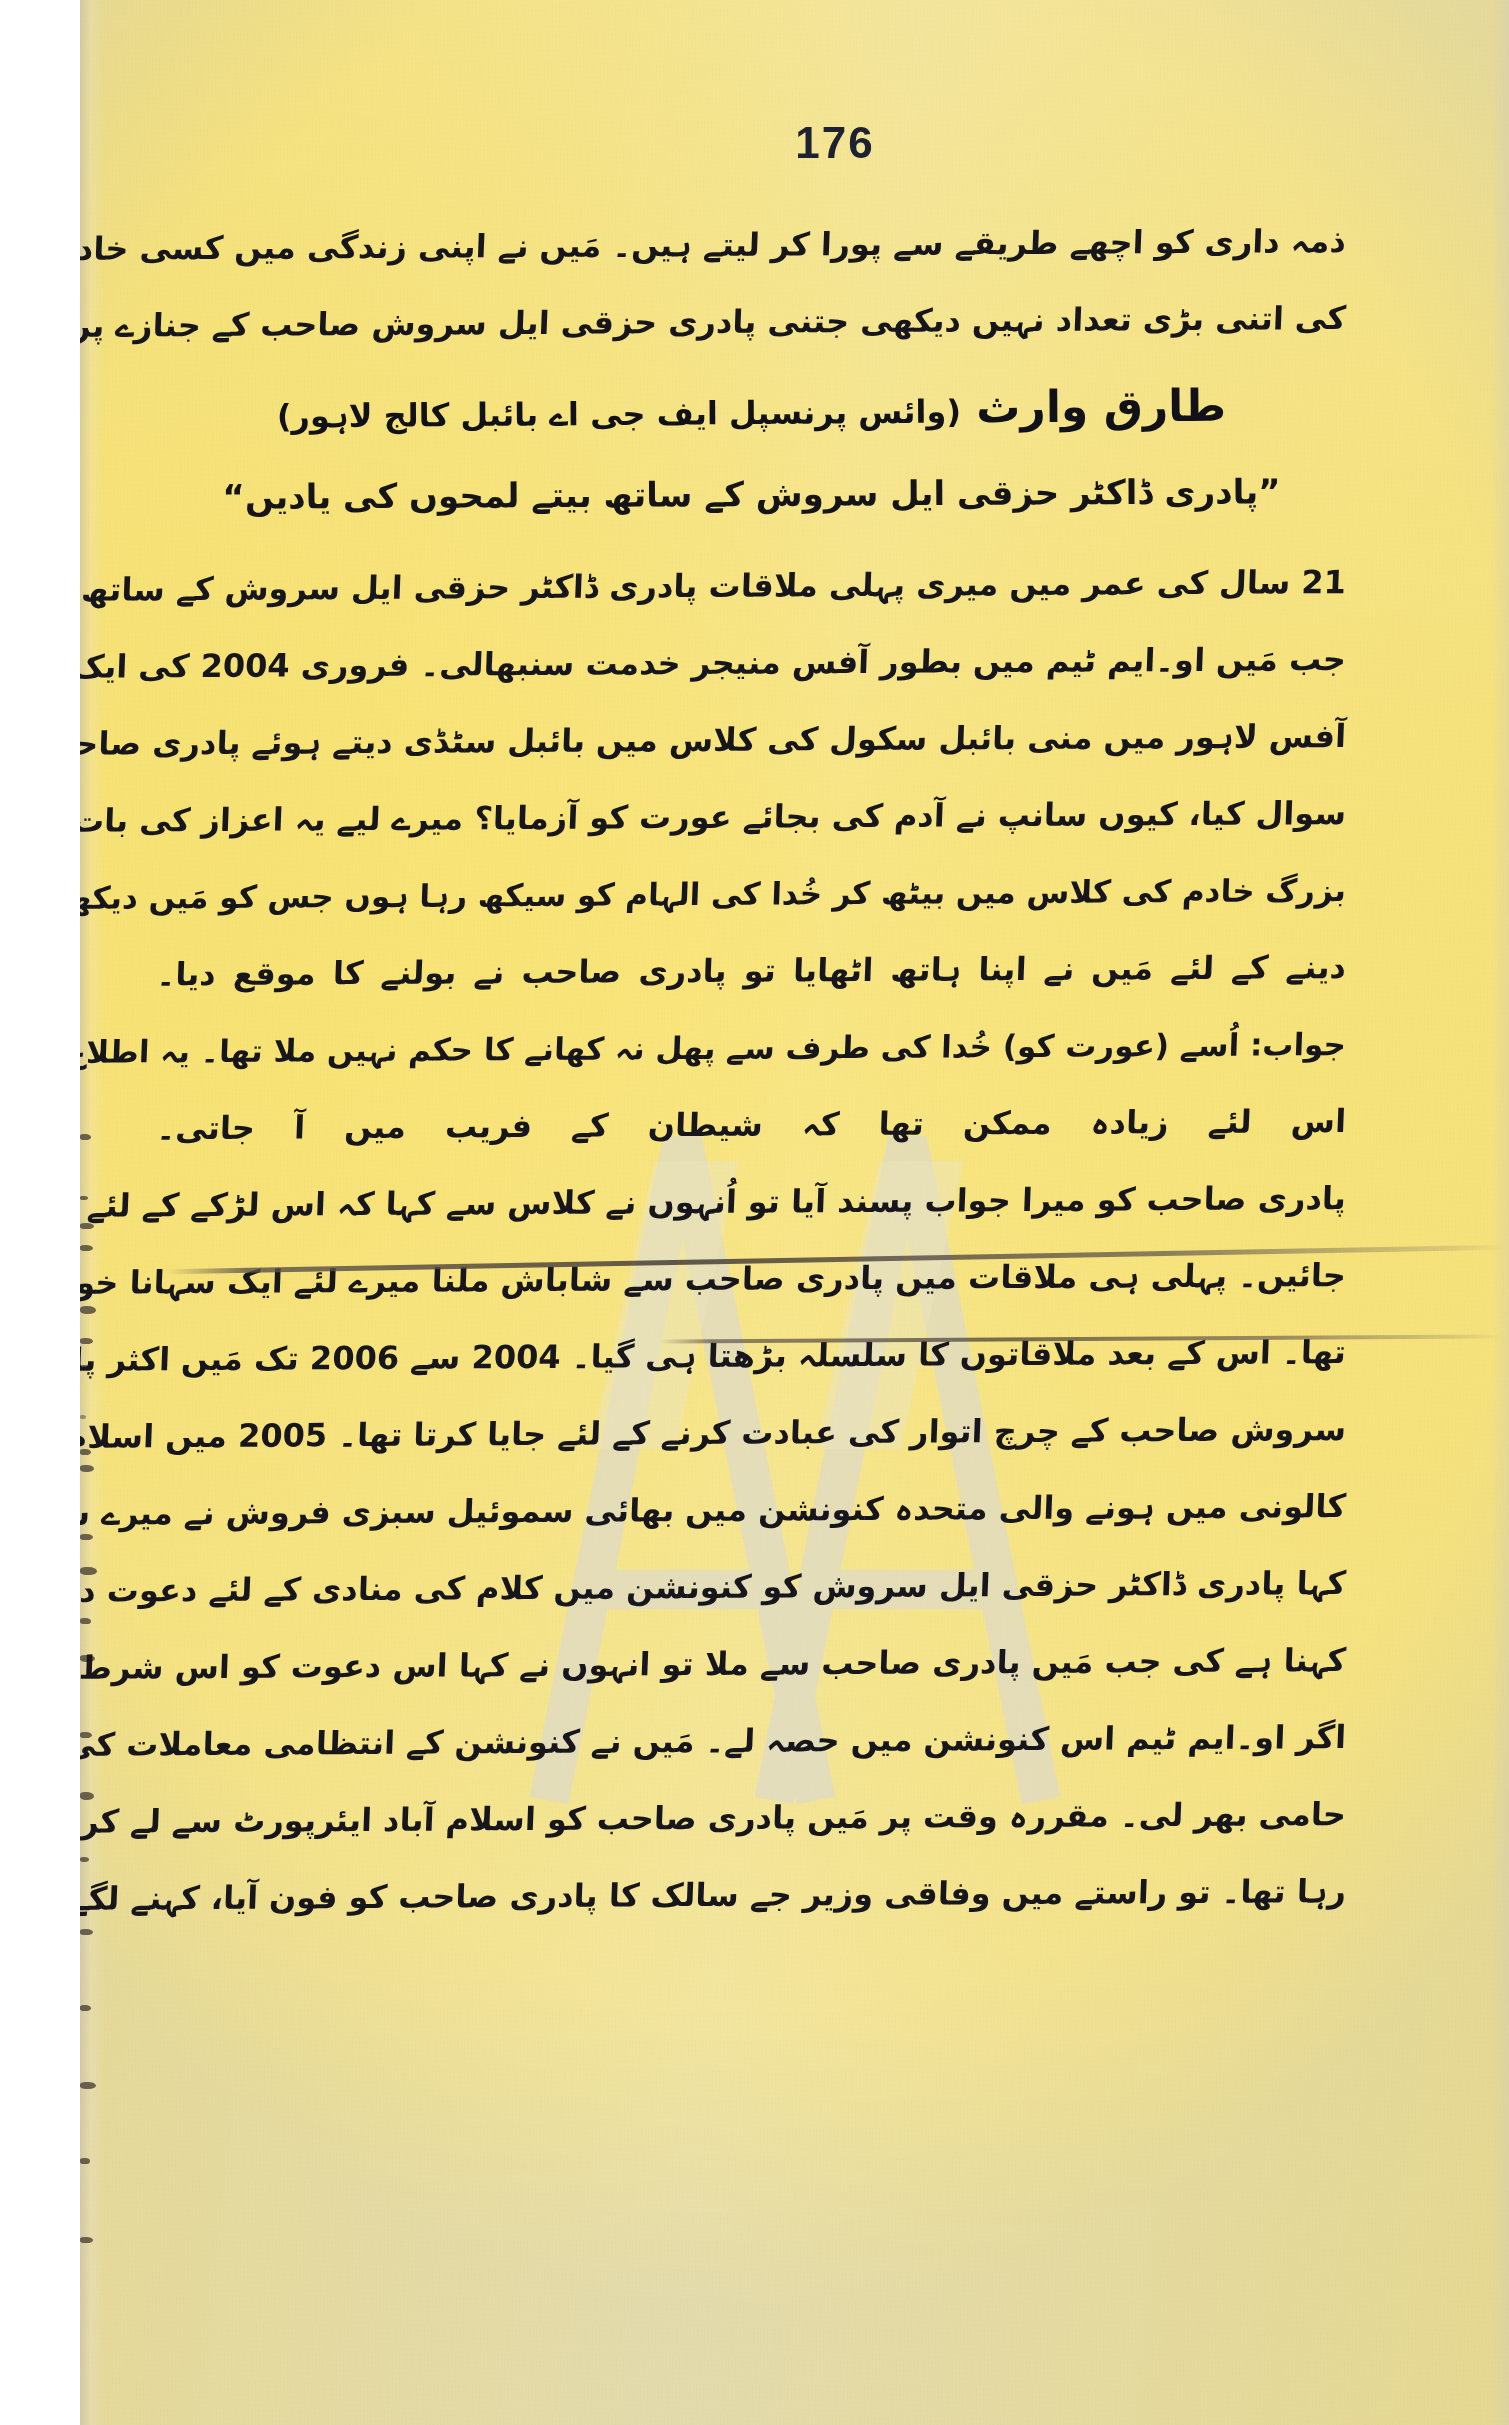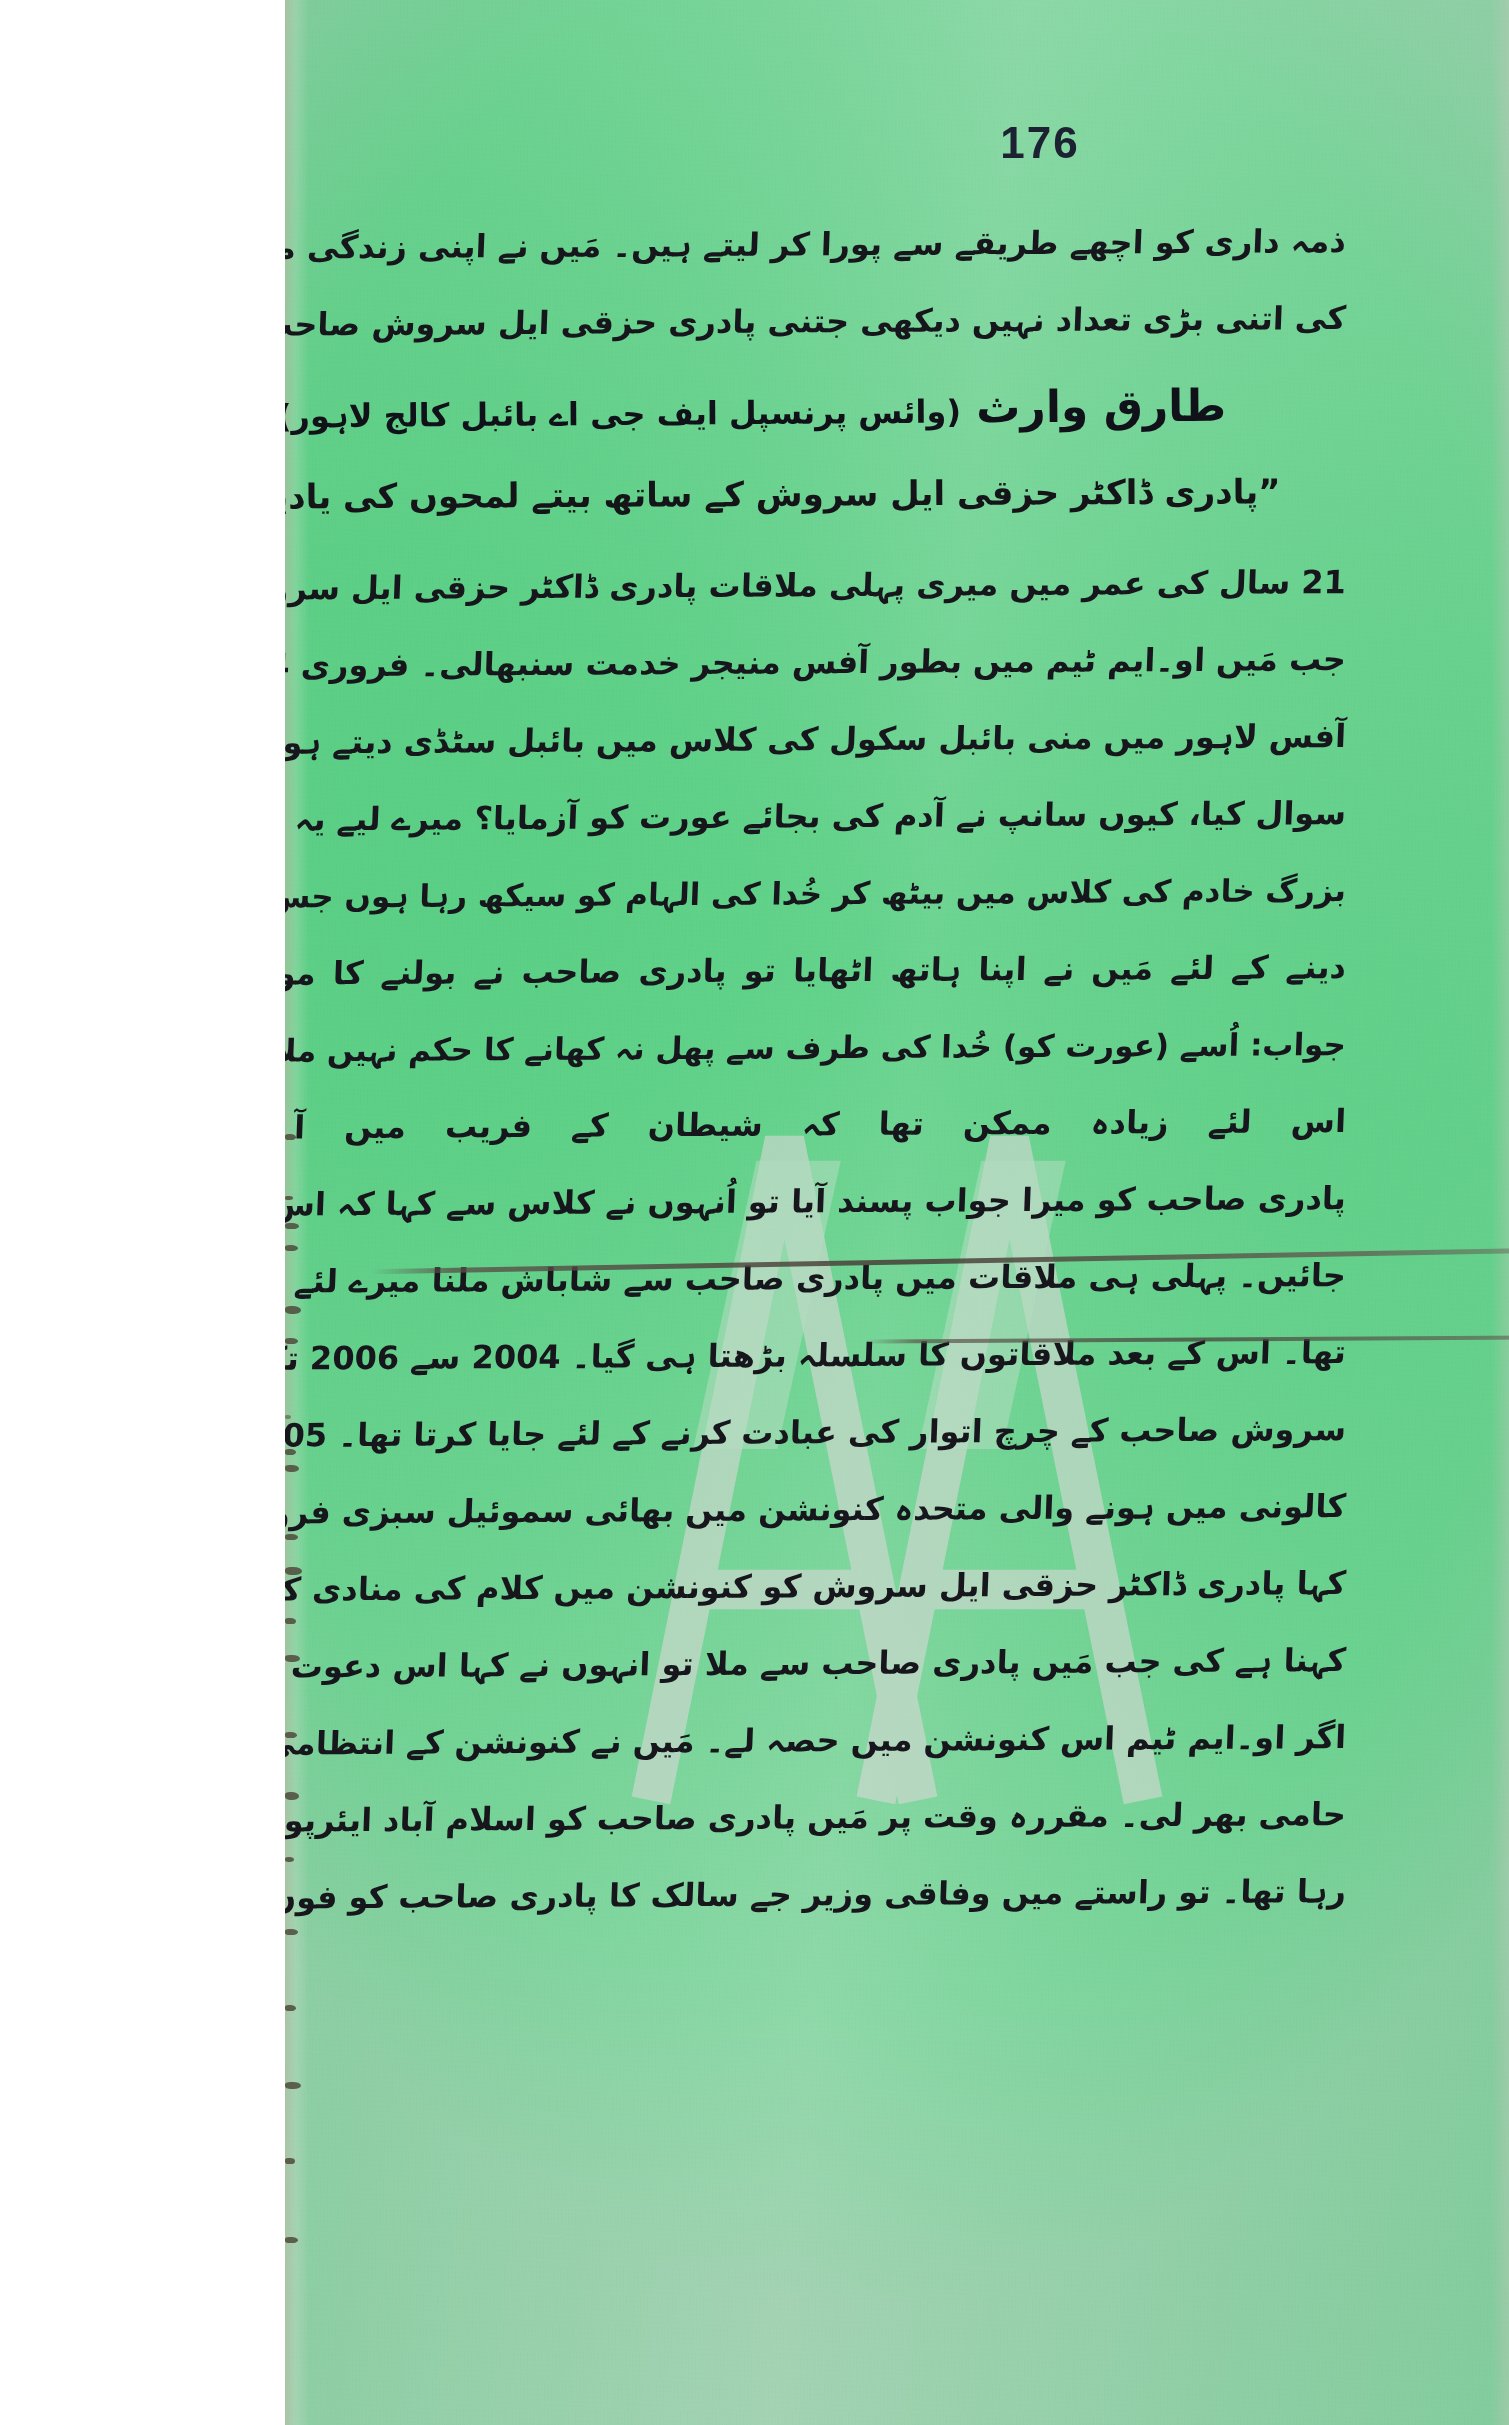--- a/index.html
+++ b/index.html
@@ -4,23 +4,23 @@
 <title>Scanned Urdu Book Page 176</title>
 <style>
   html, body {
     margin: 0;
     padding: 0;
     background: #ffffff;
   }
 
   .page {
     position: relative;
-    width: 1224px;
+    width: 1429px;
     height: 2426px;
-    background: #22c55e;
+    background: #fde047;
     overflow: hidden;
     font-family: "DejaVu Sans", "Liberation Sans", sans-serif;
   }
 
   
   .paper-grain {
     position: absolute;
     inset: 0;
     pointer-events: none;
     background:

